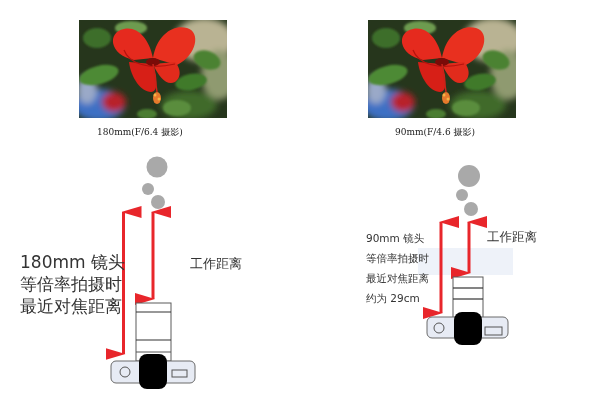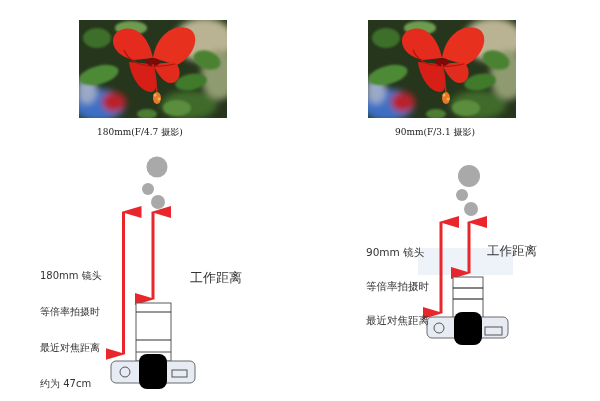--- a/index.html
+++ b/index.html
@@ -3,22 +3,22 @@
 <meta charset="utf-8">
 <style>
   html, body { margin: 0; padding: 0; background: #ffffff; }
   body { width: 600px; height: 401px; position: relative; overflow: hidden;
          font-family: "DejaVu Sans", "Liberation Sans", sans-serif; color: #333; }
   .photo { position: absolute; width: 148px; height: 98px; overflow: hidden; }
   .photo svg { display: block; }
   .caption { position: absolute; font-family: "DejaVu Serif", "Liberation Serif", serif;
              font-size: 9px; line-height: 12px; color: #222; white-space: nowrap; }
   .label-block { position: absolute; white-space: nowrap; }
-  .label-block .line { display: block; margin-top: 14px; }
-  .lbl-left-1 { left: 40px; top: 251px; font-size: 10px; line-height: 22px; }
+  .label-block .line { display: block; }
+  .lbl-left-1 { left: 20px; top: 251px; font-size: 17px; line-height: 22px; }
   .lbl-right-1 { left: 190px; top: 253px; font-size: 13px; line-height: 21px; }
   .lbl-left-2 { left: 366px; top: 228px; font-size: 10.5px; line-height: 20px; }
   .lbl-right-2 { left: 487px; top: 226px; font-size: 12.5px; line-height: 22px; }
   .highlight { position: absolute; left: 418px; top: 248px; width: 95px; height: 27px; background: #eef2f9; }
   .diagram { position: absolute; left: 0; top: 0; }
 </style>
 </head>
 <body>
 
 <svg width="0" height="0" style="position:absolute">
@@ -62,28 +62,28 @@
       </g>
     </symbol>
   </defs>
 </svg>
 
 <div class="photo" style="left:79px; top:20px;">
   <svg width="148" height="98">
       <use href="#flower-photo"></use>
     </svg>
 </div>
-<div class="caption" style="left:97px; top:126px;">180mm(F/4.7 摄影)</div>
+<div class="caption" style="left:97px; top:126px;">180mm(F/6.4 摄影)</div>
 
 <div class="photo" style="left:368px; top:20px;">
   <svg width="148" height="98">
       <use href="#flower-photo"></use>
     </svg>
 </div>
-<div class="caption" style="left:395px; top:126px;">90mm(F/3.1 摄影)</div>
+<div class="caption" style="left:395px; top:126px;">90mm(F/4.6 摄影)</div>
 
 <div class="highlight"></div>
 
 <svg class="diagram" width="600" height="401">
   <defs>
     <marker id="ah" viewBox="0 0 12 20" refX="6" refY="2" markerWidth="12" markerHeight="20" markerUnits="userSpaceOnUse" orient="auto-start-reverse">
       <path d="M6 0 L12 20 L0 20 Z" fill="#e8262b"></path>
     </marker>
   </defs>
 
@@ -132,26 +132,26 @@
     <circle cx="439" cy="328" r="5" fill="none" stroke="#555" stroke-width="1"></circle>
     <rect x="485" y="327" width="17" height="8" fill="none" stroke="#555" stroke-width="1"></rect>
     <rect x="454" y="312" width="28" height="33" rx="8" fill="#000000"></rect>
   </g>
 </svg>
 
 <div class="label-block lbl-left-1">
   <span class="line">180mm 镜头</span>
   <span class="line">等倍率拍摄时</span>
   <span class="line">最近对焦距离</span>
-  <span class="line">约为 47cm</span>
 </div>
 <div class="label-block lbl-right-1">
   <span class="line">工作距离</span>
 </div>
 
 <div class="label-block lbl-left-2">
   <span class="line">90mm 镜头</span>
   <span class="line">等倍率拍摄时</span>
   <span class="line">最近对焦距离</span>
+  <span class="line">约为 29cm</span>
 </div>
 <div class="label-block lbl-right-2">
   <span class="line">工作距离</span>
 </div>
 
 </body></html>

